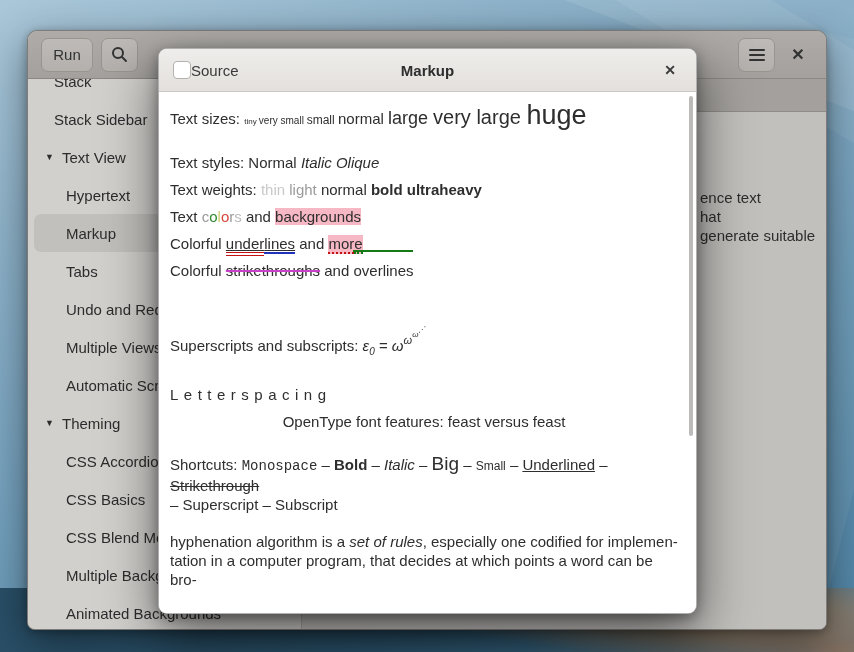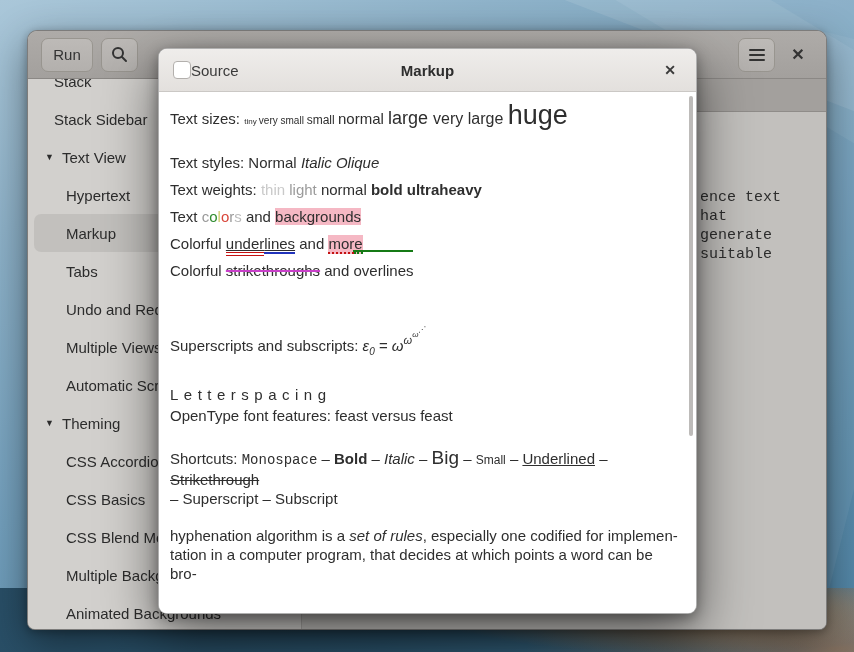--- a/index.html
+++ b/index.html
@@ -48,21 +48,21 @@
     color:#2c2c2c; padding-left:26px; white-space:nowrap; }
   .side-row.child { padding-left:38px; }
   .side-row.exp { padding-left:17px; }
   .side-row .tri { width:17px; font-size:9px; color:#2c2c2c; flex:0 0 17px; }
   .side-row.selected { background:rgba(0,0,0,.075); border-radius:7px;
     margin:0 6px; padding-left:32px; }
 
   .right-pane { flex:1; display:flex; flex-direction:column; background:#bcbab7; min-width:0; }
   .pane-strip { height:33px; flex:0 0 33px; background:#a3a09d; border-bottom:1px solid #8f8c89; }
   .pane-content { flex:1; position:relative; background:#c2c0bd; }
-  .pane-frags { position:absolute; left:398px; top:76px; font-size:15px; line-height:19px; color:#2d2d2d;font-family:Liberation Mono, monospace; }
+  .pane-frags { position:absolute; left:398px; top:76px; font-size:15px; line-height:19px; color:#2d2d2d; }
 
   
   .dialog { position:absolute; left:158px; top:48px; width:539px; height:566px;
     border-radius:9px; overflow:hidden; background:#fff;
     border:1px solid rgba(30,30,30,.35);
     box-shadow:0 20px 55px rgba(0,0,0,.55), 0 4px 14px rgba(0,0,0,.35);
     display:flex; flex-direction:column; }
   .dlg-header { height:43px; flex:0 0 43px; position:relative; display:flex; align-items:center;
     padding:0 14px; background:linear-gradient(#efedeb,#e3e0dd); border-bottom:1px solid #cbc8c5; }
   .source-toggle { display:flex; align-items:center; }
@@ -78,26 +78,26 @@
   .sb-thumb { position:absolute; right:3px; top:4px; width:4px; height:340px;
     background:#bdbbb9; border-radius:2px; }
 
   
   p.line { font-size:15px; line-height:19px; color:#2e2e2e; overflow:visible; }
   .ln-sizes { margin-top:14px; line-height:34px; }
   .ln-styles { margin-top:22px; }
   .ln-weights,.ln-colors,.ln-underlines,.ln-strikes { margin-top:8px; }
   .ln-formula { margin-top:40px; }
   .ln-lspace { margin-top:24px; }
-  .ln-opentype { margin-top:2px; }
+  .ln-opentype { margin-top:8px;text-align:center; }
   .ln-shortcuts { margin-top:23px; line-height:20px; }
   .ln-hyphen { margin-top:18px; }
 
   .sz-tiny{font-size:8px;} .sz-vsmall{font-size:10px;} .sz-small{font-size:12px;}
-  .sz-normal{font-size:15px;} .sz-large{font-size:18px;} .sz-vlarge{font-size:16px;}
+  .sz-normal{font-size:15px;} .sz-large{font-size:18px;} .sz-vlarge{font-size:20px;}
   .sz-huge{font-size:27px;}
   .italic{font-style:italic;}
   .w-thin{color:var(--thin);} .w-light{color:var(--light);}
   .w-bold{font-weight:bold;} .w-heavy{font-weight:900;}
   .c-gray{color:var(--gray);} .c-green{color:var(--green);} .c-yellow{color:var(--yellow);}
   .c-red{color:var(--red);} .c-silver{color:var(--silver);}
   .hl-pink{background:var(--pink);}
   .ul-dbl-red{text-decoration:underline; border-bottom:4px double var(--ulred);}
   .ul-blue{border-bottom:2px solid var(--ulblue); text-decoration:underline;}
   .err-red{background:var(--pink); border-bottom:2px dotted var(--ulred);}

